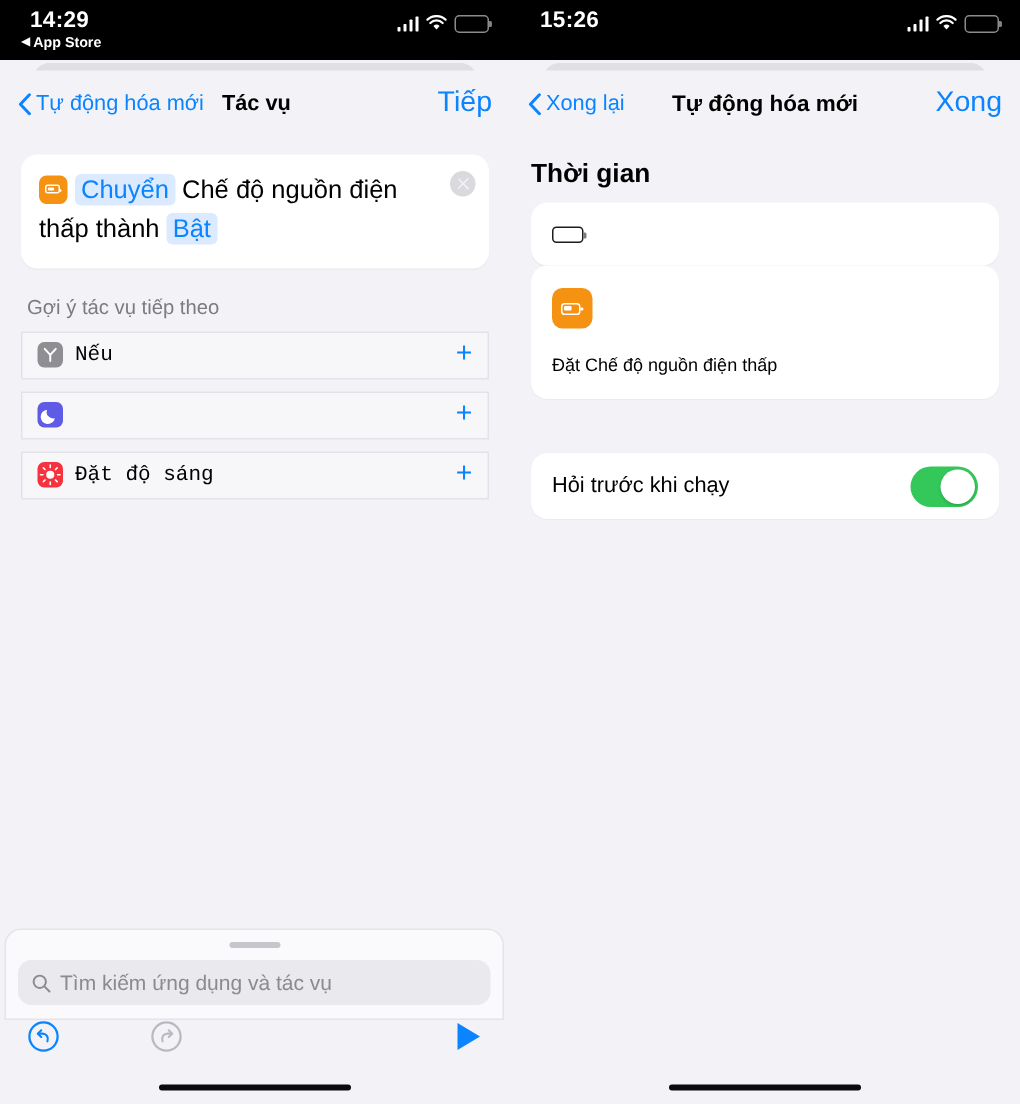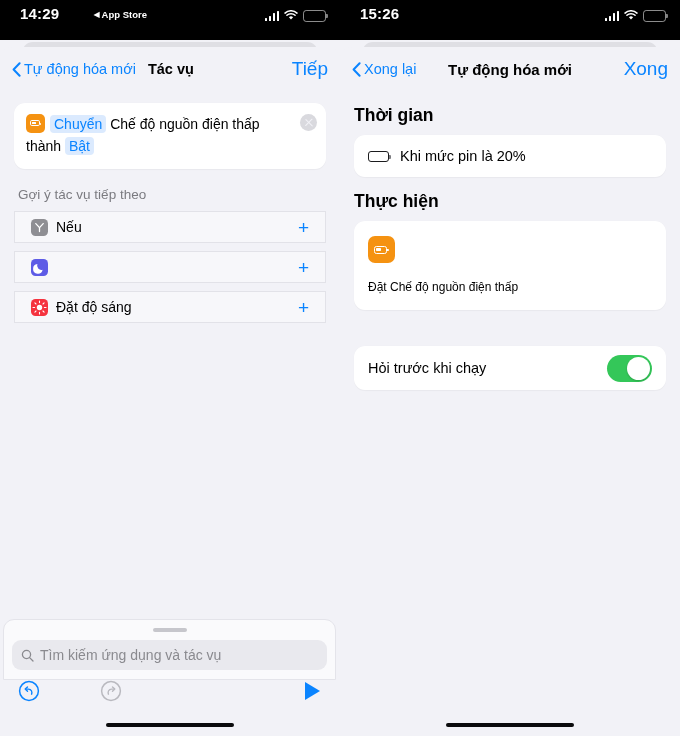--- a/index.html
+++ b/index.html
@@ -12,21 +12,21 @@
   }
   .screens { display:flex; width:680px; height:736px; }
   .phone { width:340px; height:736px; position:relative; background:#f2f2f7; overflow:hidden; }
 
   
   .statusbar {
     height:40px; background:#000; color:#fff; position:relative;
     display:flex; align-items:flex-start; justify-content:space-between;
     padding:6px 14px 0 14px; z-index:5;
   }
-  .sb-left { display:flex; flex-direction:row; line-height:1;gap:34px; }
+  .sb-left { display:flex; flex-direction:column; line-height:1; }
   .sb-time { font-size:15px; font-weight:600; letter-spacing:.2px; padding-left:6px; }
   .sb-app { font-size:9.5px; font-weight:600; margin-top:3px; display:flex; align-items:center; gap:2px; }
   .sb-app .tri { font-size:8px; position:relative; top:-0.5px; }
   .sb-right { display:flex; align-items:center; gap:5px; padding-top:4px; }
 
   .cell { display:flex; align-items:flex-end; gap:1.5px; height:10px; }
   .cell i { width:2.5px; background:#fff; border-radius:.5px; display:block; }
   .cell i:nth-child(1){height:3px;} .cell i:nth-child(2){height:5px;}
   .cell i:nth-child(3){height:7.5px;} .cell i:nth-child(4){height:10px;}
 
@@ -56,21 +56,21 @@
   .nav-title.inline { position:static; text-align:center; margin-left:12px; font-weight:700; font-size:14.5px; }
   .nav-right { margin-left:auto; color:#0a84ff; font-size:19px; cursor:pointer; }
 
   
   .content { padding:0 14px; }
   .action-card {
     background:#fff; border-radius:11px; padding:11px 12px 12px 12px;
     margin-top:12px; position:relative; min-height:62px;
     box-shadow:0 .5px 1px rgba(0,0,0,.04);
   }
-  .action-text { font-size:14px; line-height:1.55; color:#000; padding-right:26px; }
+  .action-text { font-size:17px; line-height:1.55; color:#000; padding-right:26px; }
   .ic-inline {
     display:inline-block; width:19px; height:19px; border-radius:5px;
     background:#f59211; vertical-align:-4px; margin-right:5px; position:relative;
   }
   .ic-inline .bt {
     position:absolute; left:3.5px; top:6.4px; width:10px; height:6px;
     border:1.1px solid #fff; border-radius:1.8px;
   }
   .ic-inline .bt:before { content:""; position:absolute; left:1px; top:1px; width:4px; height:2px; background:#fff; border-radius:.5px; }
   .ic-inline .bt:after  { content:""; position:absolute; right:-2.6px; top:1.6px; width:1.4px; height:2px; background:#fff; border-radius:0 1px 1px 0; }
@@ -81,21 +81,21 @@
   }
   .close-btn:before,.close-btn:after {
     content:""; position:absolute; left:3.6px; top:7.9px; width:9.5px; height:1.4px; background:#f2f2f7; border-radius:1px;
   }
   .close-btn:before{transform:rotate(45deg);} .close-btn:after{transform:rotate(-45deg);}
 
   .sec-label { font-size:13.5px; color:#7b7b80; margin:18px 0 9px 4px; }
 
   .sugg-row {
     background:#f7f7fa; border:1px solid #e2e2e8; border-radius:0;
-    height:32px; display:flex; align-items:center; padding:0 16px; margin-bottom:8px; cursor:pointer;
+    height:32px; display:flex; align-items:center; padding:0 10px; margin-bottom:8px; cursor:pointer;font-family:Liberation Mono, monospace;
   }
   .sq { width:17px; height:17px; border-radius:4.5px; flex:0 0 auto; margin-right:8px; position:relative; }
   .sq svg { position:absolute; left:0; top:0; }
   .sugg-label { font-size:14px; color:#000; font-weight:500; }
   .plus { margin-left:auto; color:#0a84ff; font-size:19px; line-height:1; font-weight:300; }
 
   
   .bottom-panel {
     position:absolute; left:3px; right:4px; bottom:56px;
     background:#fafafc; border:1px solid #e4e4ea; border-radius:11px 11px 0 0;
@@ -316,25 +316,23 @@
         <div class="nav-title">Tự động hóa mới</div>
         <div class="nav-right">Xong</div>
       </div>
 
       <div class="content">
 
         <div class="rsec-title">Thời gian</div>
         <div class="rcard">
           <div class="rrow-time">
             <span class="batt-glyph"><span class="f"></span></span>
-            <span class="rrow-text">Khi mức pin là 20%</span>
           </div>
         </div>
 
-        <div class="rsec-title">Thực hiện</div>
         <div class="rcard rcard-action">
           <div class="big-ic">
               <span class="bt"></span>
             </div>
           <div class="rcard-action-label">Đặt Chế độ nguồn điện thấp</div>
         </div>
 
         <div class="rrow-toggle">
           <span class="rrow-text">Hỏi trước khi chạy</span>
           <span class="toggle" style="background: rgb(52, 199, 89);">

